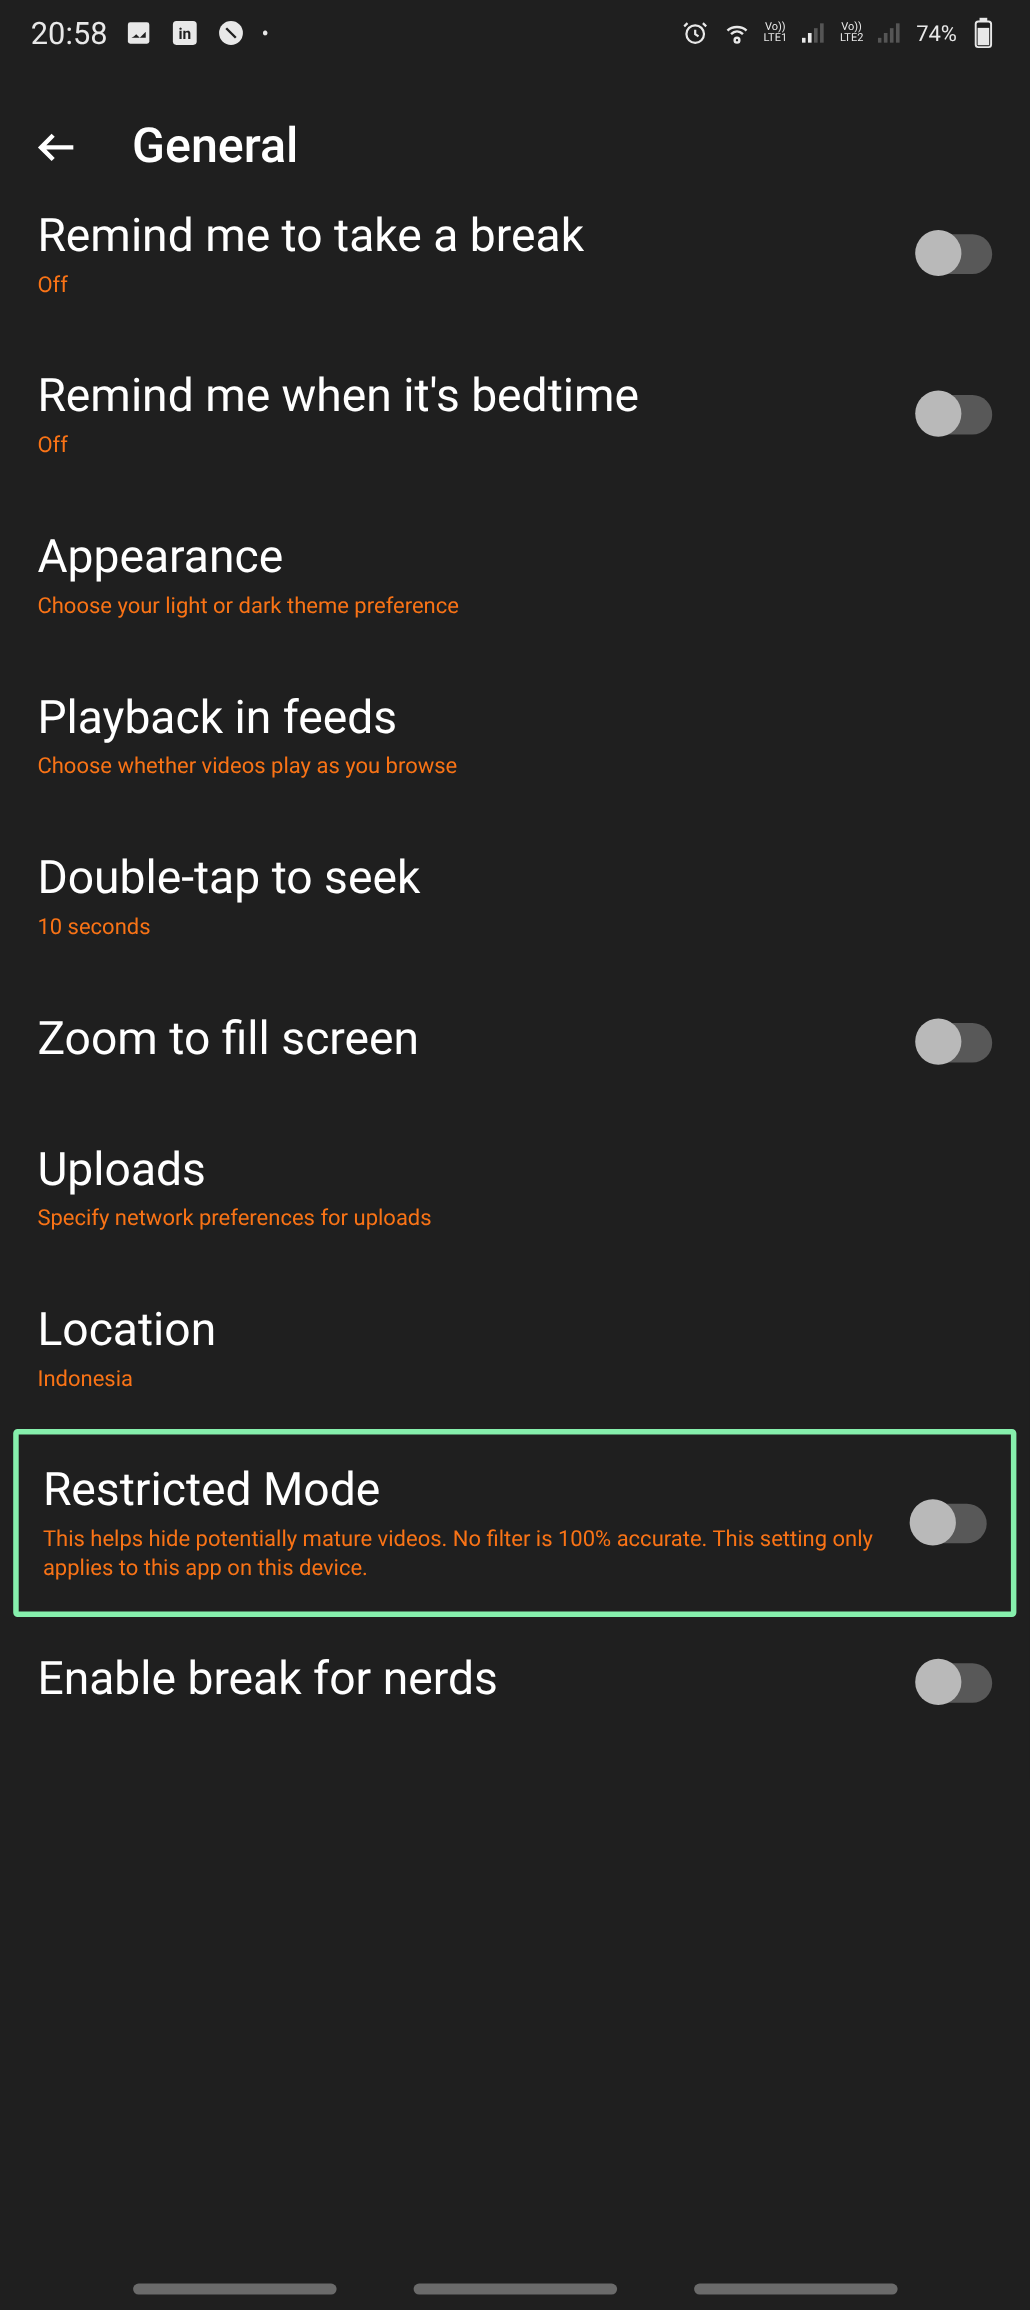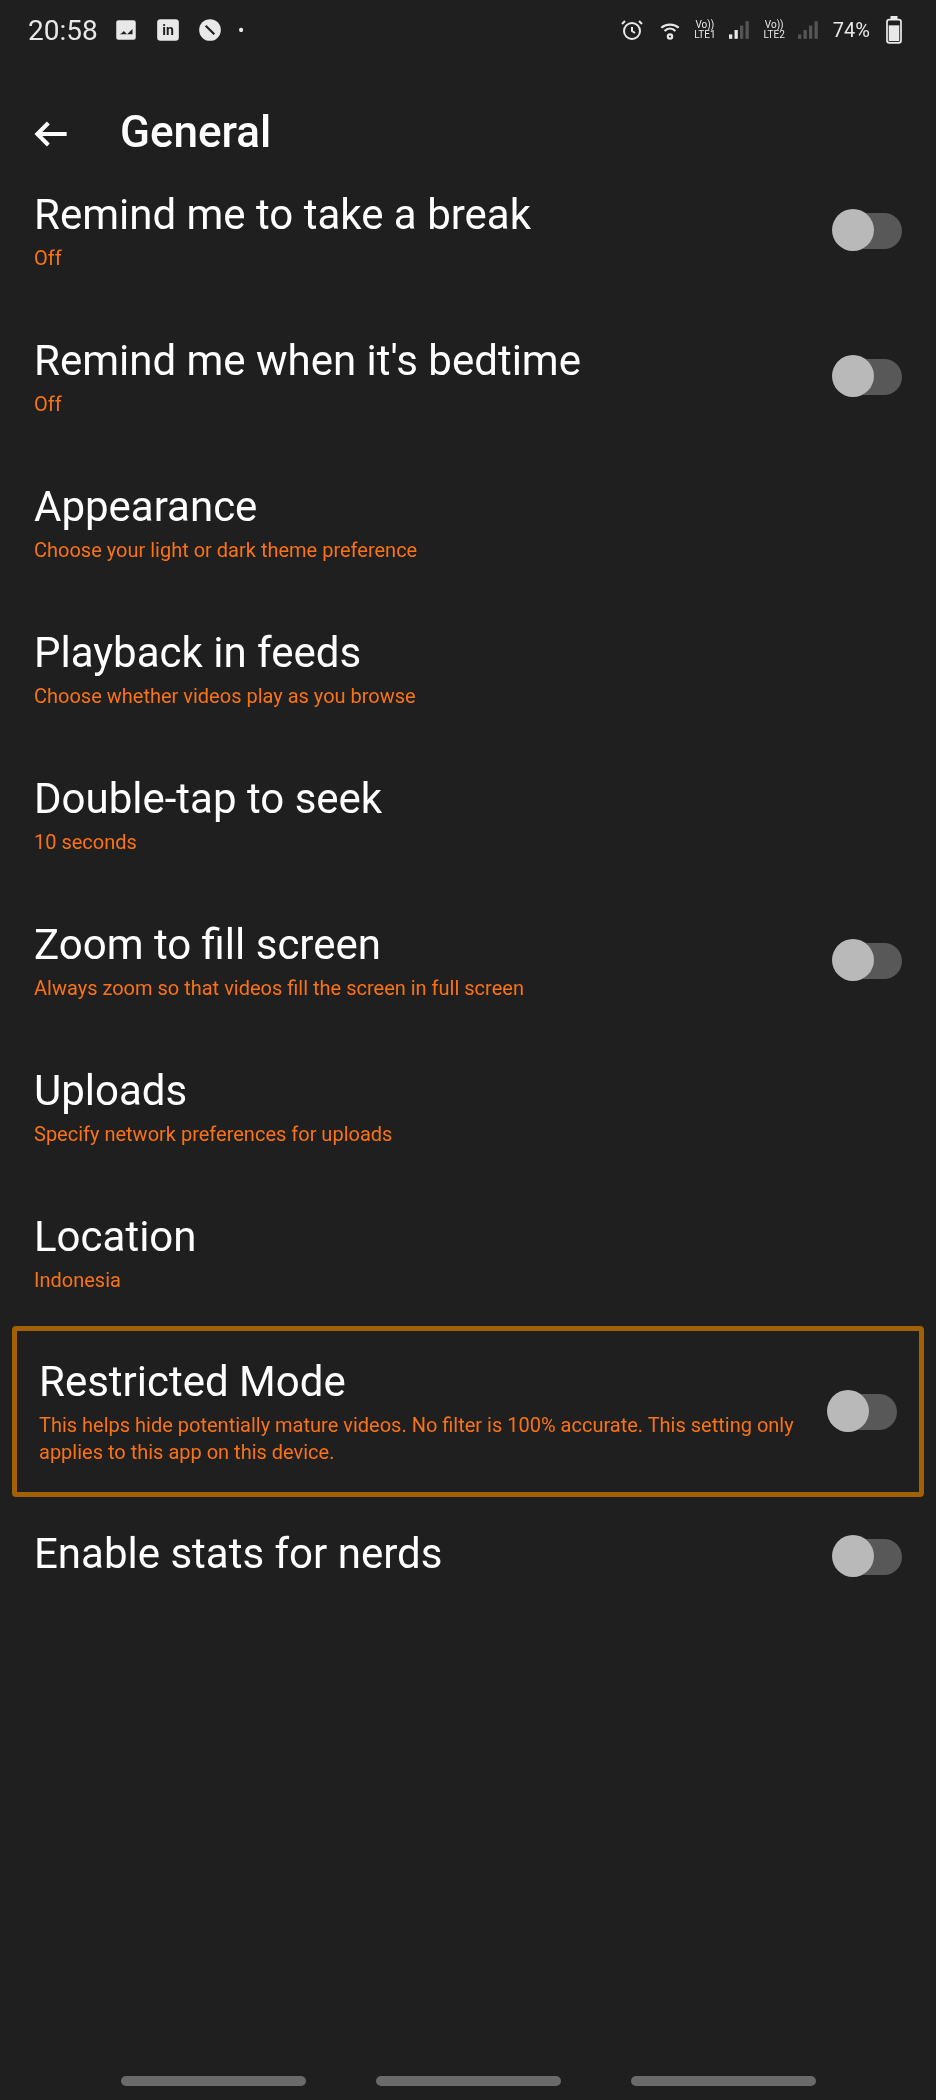--- a/index.html
+++ b/index.html
@@ -106,21 +106,21 @@
   .toggle-knob {
     position: absolute;
     left: -2px;
     top: -4px;
     width: 42px;
     height: 42px;
     background: #b9b9b9;
     border-radius: 50%;
   }
   .highlight-box {
-    border: 5px solid #a16207;
+    border: 5px solid #86efac;
     border-radius: 4px;
     margin: 0 12px;
   }
   .highlight-box .setting-item {
     padding: 26px 22px 26px 22px;
   }
   .nav-bar {
     position: absolute;
     bottom: 14px;
     left: 0;
@@ -257,21 +257,20 @@
   <div class="setting-item">
     <div class="setting-text">
       <div class="setting-title">Double-tap to seek</div>
       <div class="setting-sub">10 seconds</div>
     </div>
   </div>
 
   <div class="setting-item">
     <div class="setting-text">
       <div class="setting-title">Zoom to fill screen</div>
-      <div class="setting-sub">Always zoom so that videos fill the screen in full screen</div>
     </div>
     <div class="toggle">
       <div class="toggle-knob"></div>
     </div>
   </div>
 
   <div class="setting-item">
     <div class="setting-text">
       <div class="setting-title">Uploads</div>
       <div class="setting-sub">Specify network preferences for uploads</div>
@@ -292,21 +291,21 @@
         <div class="setting-sub">This helps hide potentially mature videos. No filter is 100% accurate. This setting only applies to this app on this device.</div>
       </div>
       <div class="toggle">
         <div class="toggle-knob"></div>
       </div>
     </div>
   </div>
 
   <div class="setting-item">
     <div class="setting-text">
-      <div class="setting-title">Enable stats for nerds</div>
+      <div class="setting-title">Enable break for nerds</div>
     </div>
     <div class="toggle">
       <div class="toggle-knob"></div>
     </div>
   </div>
 
 </div>
 
 <div class="nav-bar">
   <div class="nav-pill"></div>

